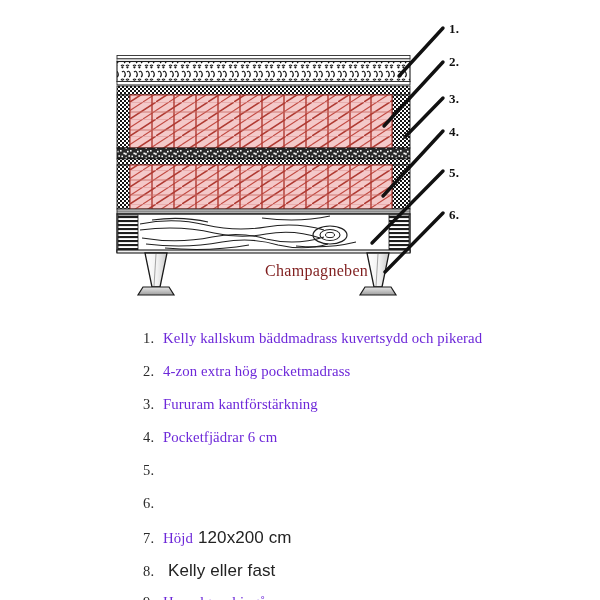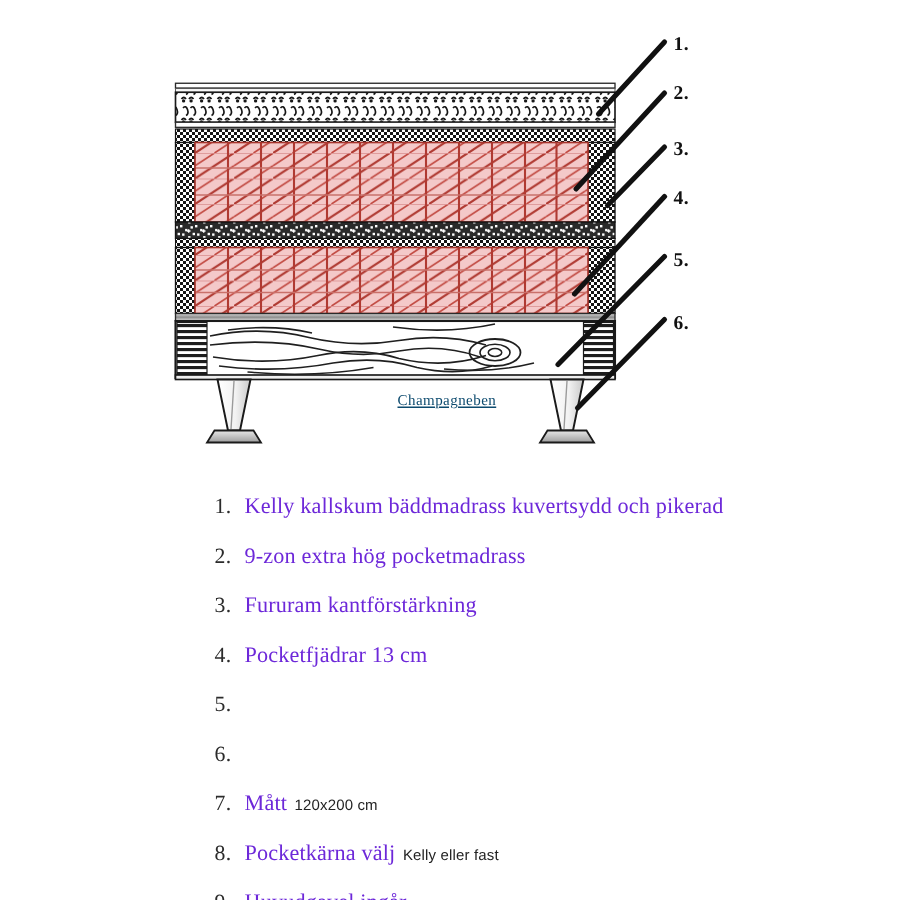--- a/index.html
+++ b/index.html
@@ -56,44 +56,43 @@
   .spec-text {
     font-family: "Liberation Serif", "DejaVu Serif", serif;
     font-size: 14.8px;
     font-weight: 400;
     color: #6d28d9;
     letter-spacing: 0.1px;
   }
 
   .spec-sub {
     font-family: "Liberation Sans", "DejaVu Sans", sans-serif;
-    font-size: 10px;
+    font-size: 17px;
     font-weight: 400;
     color: #232323;
     margin-left: 5px;
     letter-spacing: 0.1px;
   }
 
   .callout-num {
     position: absolute;
     font-family: "Liberation Serif", "DejaVu Serif", serif;
     font-size: 13px;
     font-weight: 700;
     color: #111111;
     letter-spacing: 0.3px;
   }
 
   .brand-label {
     position: absolute;
     font-family: "Liberation Serif", "DejaVu Serif", serif;
-    font-size: 10px;
+    font-size: 16px;
     font-weight: 400;
-    color: #0c4a6e;
+    color: #7f1d1d;
     letter-spacing: 0.3px;
-    text-decoration: underline;
   }
 </style>
 </head>
 <body>
 
 <div id="figure">
   <svg width="600" height="320" viewBox="0 0 600 320">
     <defs>
 
       <pattern id="pat-quilt" width="12" height="14" patternUnits="userSpaceOnUse">
@@ -303,50 +302,49 @@
 
 <div id="spec-list">
 
   <div class="spec-row" style="top:8px;">
     <span class="spec-num">1.</span>
     <span class="spec-text">Kelly kallskum bäddmadrass kuvertsydd och pikerad</span>
   </div>
 
   <div class="spec-row" style="top:41px;">
     <span class="spec-num">2.</span>
-    <span class="spec-text">9-zon extra hög pocketmadrass</span>
+    <span class="spec-text">4-zon extra hög pocketmadrass</span>
   </div>
 
   <div class="spec-row" style="top:74px;">
     <span class="spec-num">3.</span>
     <span class="spec-text">Fururam kantförstärkning</span>
   </div>
 
   <div class="spec-row" style="top:107px;">
     <span class="spec-num">4.</span>
-    <span class="spec-text">Pocketfjädrar 13 cm</span>
+    <span class="spec-text">Pocketfjädrar 6 cm</span>
   </div>
 
   <div class="spec-row" style="top:140px;">
     <span class="spec-num">5.</span>
   </div>
 
   <div class="spec-row" style="top:173px;">
     <span class="spec-num">6.</span>
   </div>
 
   <div class="spec-row" style="top:206px;">
     <span class="spec-num">7.</span>
-    <span class="spec-text">Mått</span>
+    <span class="spec-text">Höjd</span>
     <span class="spec-sub">120x200 cm</span>
   </div>
 
   <div class="spec-row" style="top:239px;">
     <span class="spec-num">8.</span>
-    <span class="spec-text">Pocketkärna välj</span>
     <span class="spec-sub">Kelly eller fast</span>
   </div>
 
   <div class="spec-row" style="top:272px;">
     <span class="spec-num">9.</span>
     <span class="spec-text">Huvudgavel ingår</span>
   </div>
 
 </div>
 

